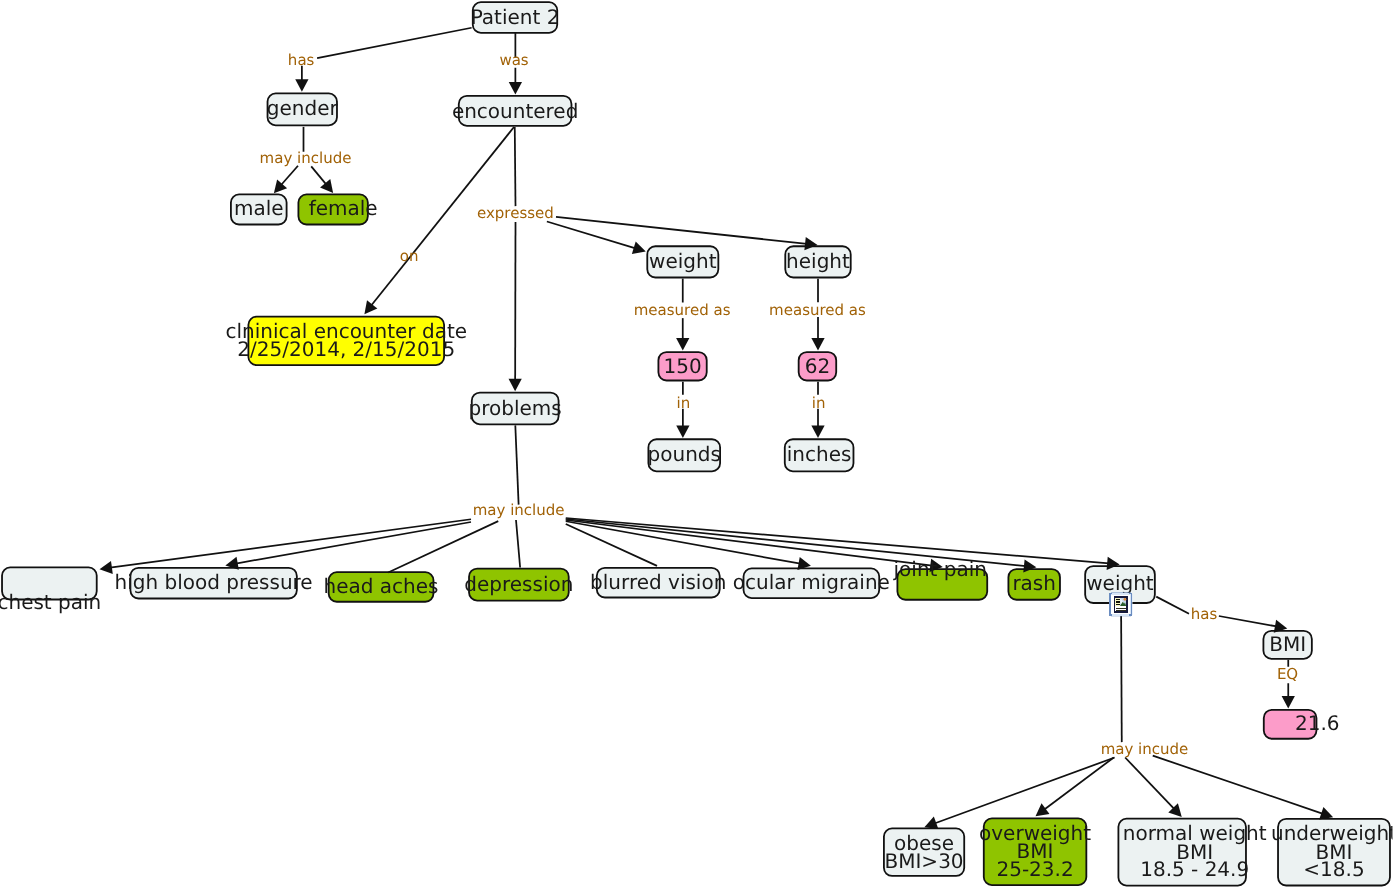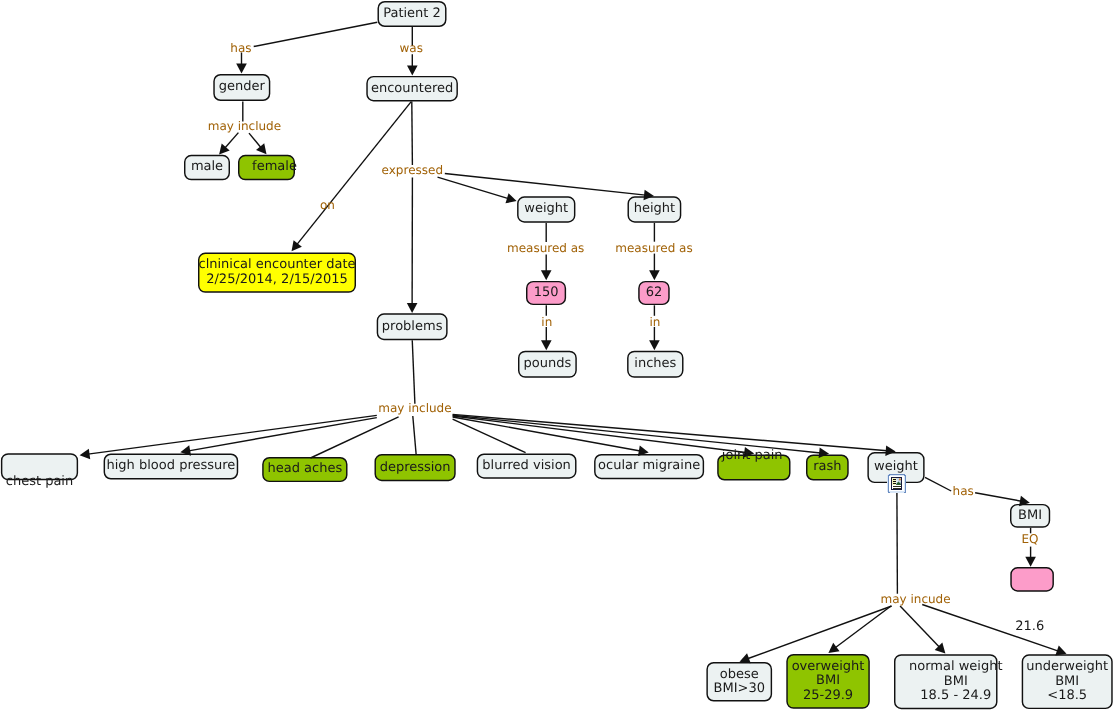--- a/index.html
+++ b/index.html
@@ -3,21 +3,21 @@
 <meta charset="utf-8">
 <title>Concept Map</title>
 <style>
   html,body{margin:0;padding:0;background:#ffffff;}
   body{width:1114px;height:711px;overflow:hidden;font-family:"DejaVu Sans",sans-serif;
         -webkit-font-smoothing:antialiased;text-rendering:geometricPrecision;}
   #canvas{position:relative;width:1114px;height:711px;}
   svg.edges{position:absolute;left:0;top:0;width:1114px;height:711px;}
   .node{position:absolute;box-sizing:border-box;color:#1a1a1a;
         display:flex;align-items:center;justify-content:center;
-        text-align:center;line-height:14.2px;font-size:13px;white-space:pre;}
+        text-align:center;line-height:14.2px;font-size:16px;white-space:pre;}
   .elabel{position:absolute;font-size:12px;color:#a16207;white-space:pre;line-height:12px;}
 </style>
 </head>
 <body>
 
 <div id="canvas">
   <svg class="edges" id="shapes">
       <rect x="378.225" y="1.725" width="67.55" height="24.55" rx="6.5" fill="#ecf2f2" stroke="#111111" stroke-width="1.45"></rect>
       <rect x="214.025" y="74.725" width="55.55" height="25.55" rx="6.5" fill="#ecf2f2" stroke="#111111" stroke-width="1.45"></rect>
       <rect x="367.02500000000003" y="76.625" width="90.14999999999999" height="24.05" rx="6.5" fill="#ecf2f2" stroke="#111111" stroke-width="1.45"></rect>
@@ -208,26 +208,26 @@
       <div class="node" style="left: 0.9px; top: 468px; width: 77.2px; height: 29px;">chest pain</div>
       <div class="node" style="left: 103.6px; top: 453.5px; width: 134.6px; height: 26px;">high blood pressure</div>
       <div class="node" style="left: 262.2px; top: 457px; width: 85.3px; height: 25.1px;">head aches</div>
       <div class="node" style="left: 374.5px; top: 454.1px; width: 81.2px; height: 27.1px;">depression</div>
       <div class="node" style="left: 476.7px; top: 453.5px; width: 99.8px; height: 25.2px;">blurred vision</div>
       <div class="node" style="left: 594.1px; top: 454px; width: 110px; height: 25.2px;">ocular migraine</div>
       <div class="node" style="left: 717.2px; top: 443px; width: 70px; height: 26px;">joint pain</div>
       <div class="node" style="left: 806px; top: 454.5px; width: 42.7px; height: 26px;">rash</div>
       <div class="node" style="left: 867.4px; top: 452.1px; width: 57.2px; height: 31px;">weight</div>
       <div class="node" style="left: 1010px; top: 503.9px; width: 40.2px; height: 23.9px;">BMI</div>
-      <div class="node" style="left: 1008px; top: 567.1px; width: 43.6px; height: 24.6px; margin-top: 48px;">21.6</div>
+      <div class="node" style="left: 1032px; top: 567.1px; width: 43.6px; height: 24.6px;">21.6</div>
       <div class="node" style="left: 706.4px; top: 662px; width: 65.7px; height: 39.5px;">obese
 BMI&gt;30</div>
       <div class="node" style="left: 786.3px; top: 654px; width: 83.5px; height: 54.8px;">overweight
 BMI
-25-29.9</div>
+25-23.2</div>
       <div class="node" style="left: 894px; top: 654.2px; width: 103.5px; height: 55px; padding-left: 20px;">normal weight
 BMI
 18.5 - 24.9</div>
       <div class="node" style="left: 1021.7px; top: 654.3px; width: 91px; height: 54.8px;">underweight
 BMI
 &lt;18.5</div>
     </div>
   <div id="labels">
       <div class="elabel" style="left: 230.3px; top: 42.2px;">has</div>
       <div class="elabel" style="left: 399.5px; top: 42.4px;">was</div>

